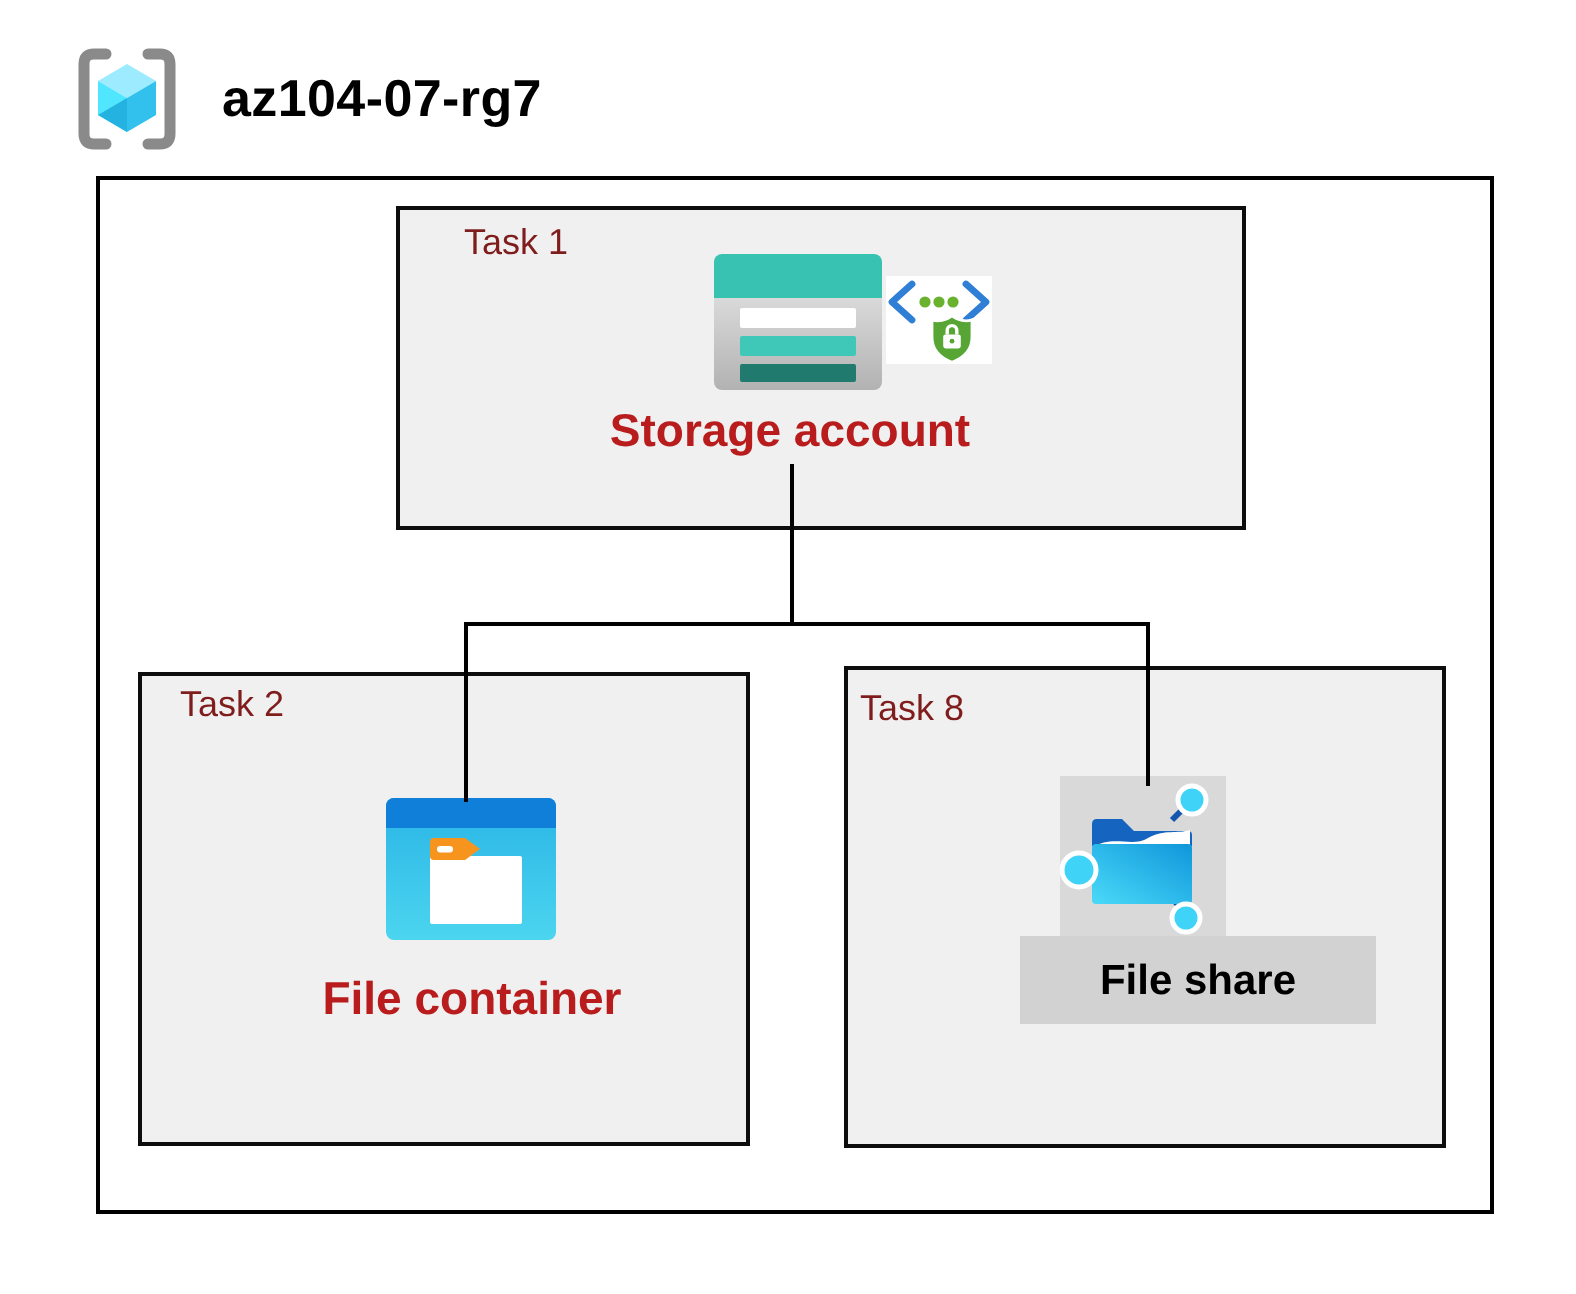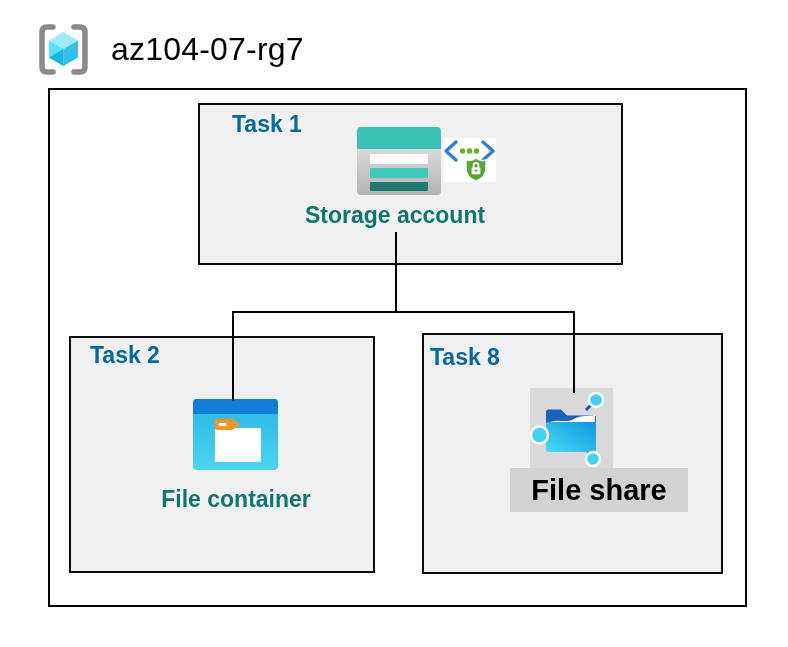--- a/index.html
+++ b/index.html
@@ -3,55 +3,55 @@
 <meta charset="utf-8">
 <style>
   html,body{margin:0;padding:0;background:#fff;}
   .canvas{
     position:relative;width:788px;height:647px;background:#ffffff;
     font-family:"Liberation Sans","DejaVu Sans",sans-serif;overflow:hidden;
   }
   
   .rg-header{position:absolute;left:36px;top:22px;display:flex;align-items:center;gap:20px;}
   .rg-icon{width:55px;height:55px;display:block;}
-  .rg-title{font-size:32px;font-weight:400;color:#000;letter-spacing:.2px;}
+  .rg-title{font-size:26px;font-weight:700;color:#000;letter-spacing:.2px;}
   
   .outer-box{
     position:absolute;left:48px;top:88px;width:699px;height:519px;
     border:2px solid #000;background:#fff;box-sizing:border-box;z-index:0;
   }
   
   .task-box{
     position:absolute;background:#f0f0f0;border:2px solid #0d0d0d;
     box-sizing:border-box;z-index:1;
   }
   .task1{left:198px;top:103px;width:425px;height:162px;}
   .task2{left:69px;top:336px;width:306px;height:237px;padding-left:10px;}
   .task3{left:422px;top:333px;width:301px;height:241px;}
   .task-label{
-    position:absolute;font-size:23px;font-weight:700;color:#0369a1;line-height:1.1;z-index:4;
+    position:absolute;font-size:18px;font-weight:400;color:#7f1d1d;line-height:1.1;z-index:4;
   }
   .res-label{
-    position:absolute;font-size:23px;font-weight:700;color:#0f766e;line-height:1;
+    position:absolute;font-size:23px;font-weight:700;color:#b91c1c;line-height:1;
     white-space:nowrap;transform:translateX(-50%);z-index:4;
   }
   
   .connector{position:absolute;background:#000;z-index:2;}
   
   .icon-abs{position:absolute;z-index:3;}
   .fileshare-backdrop{
     position:absolute;left:106px;top:53px;width:83px;height:80px;
     background:#d9d9d9;z-index:3;
   }
   .fileshare-band{
     position:absolute;left:86px;top:133px;width:178px;height:44px;
     background:#d2d2d2;z-index:3;display:flex;align-items:center;justify-content:center;
   }
   .fileshare-band .band-text{
-    font-size:29px;font-weight:700;color:#000;line-height:1;white-space:nowrap;
+    font-size:21px;font-weight:700;color:#000;line-height:1;white-space:nowrap;
   }
 </style>
 </head>
 <body>
 
 <div class="canvas">
 
   <div class="rg-header">
     <svg class="rg-icon" viewBox="0 0 55 55" aria-hidden="true">
       <path d="M17 5 h-6 q-5 0 -5 5 v35 q0 5 5 5 h6" fill="none" stroke="#8a8a8a" stroke-width="5.5" stroke-linecap="round" stroke-linejoin="round"></path>

